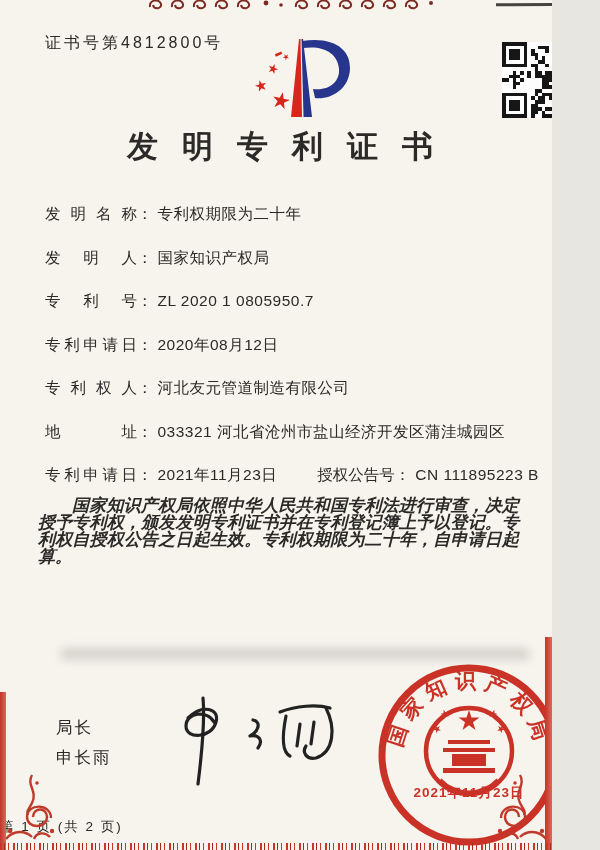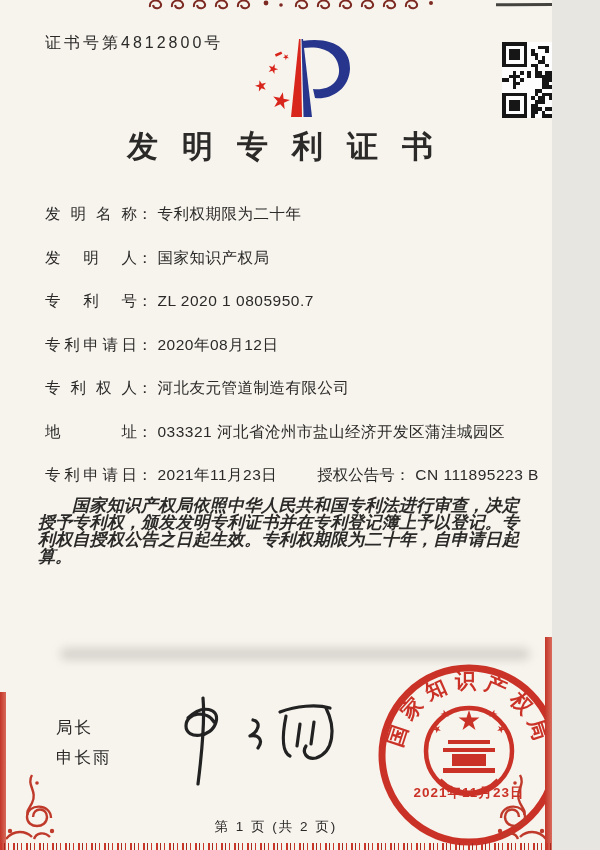--- a/index.html
+++ b/index.html
@@ -37,21 +37,21 @@
   
   .signer{position:absolute;top:712px;left:56px;font-size:16.5px;line-height:30px;letter-spacing:2px;}
   .signature{position:absolute;top:692px;left:158px;width:186px;height:100px;}
   .sig-stroke{stroke:#222;stroke-width:3.2;fill:none;stroke-linecap:round;stroke-linejoin:round;}
   
   .seal{position:absolute;top:658px;left:372px;width:194px;height:194px;mix-blend-mode:multiply;opacity:.93;}
   .c-seal-stroke{stroke:var(--seal-red,#cf2418);fill:none;}
   .c-seal-fill{fill:var(--seal-red,#cf2418);}
   .c-seal-text{fill:var(--seal-red,#cf2418);font-weight:bold;}
   
-  .footer{position:absolute;bottom:14px;left:0;width:100%;text-align:center;font-size:13.5px;letter-spacing:2px;}
+  .footer{position:absolute;bottom:14px;left:0;width:100%;text-align:left;font-size:13.5px;letter-spacing:2px;}
   .corner{position:absolute;bottom:5px;width:62px;height:72px;}
   .corner.left{left:2px;}
   .corner.right{right:2px;transform:scaleX(-1);}
   .c-orn{stroke:var(--ornament-red,#bf3a2b);fill:none;stroke-width:2.4;}
   .c-orn-fill{fill:var(--ornament-red,#bf3a2b);}
   .fringe{position:absolute;bottom:0;left:0;right:0;height:7px;
     background:repeating-linear-gradient(90deg,#c8372a 0 2px,transparent 2px 4px,#a5281e 4px 5px,transparent 5px 8px,#c8372a 8px 9px,transparent 9px 13px);}
   .strip{position:absolute;background:linear-gradient(90deg,#c23527,#d96a5c);}
   .strip.left{left:0;bottom:0;width:6px;height:158px;}
   .strip.right{right:0;bottom:0;width:7px;height:213px;}

